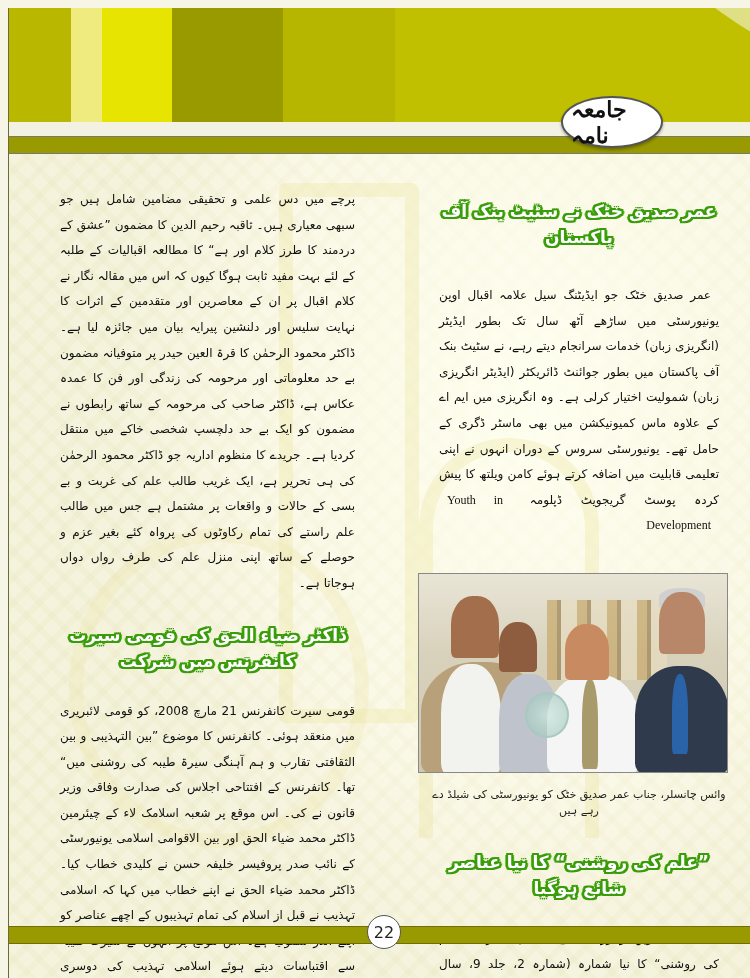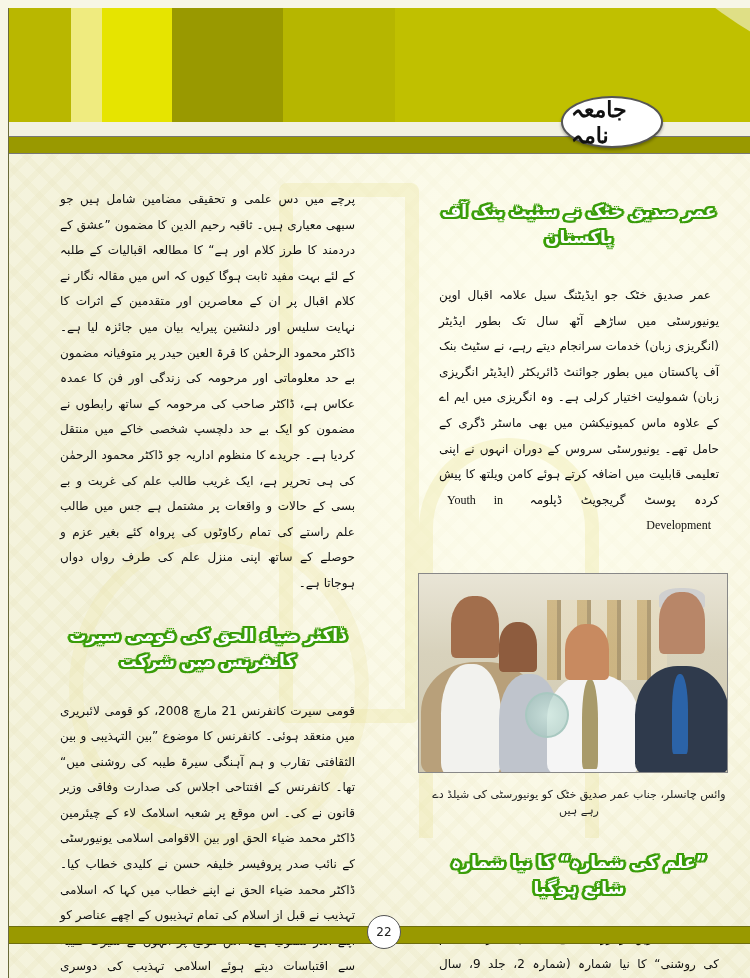--- a/index.html
+++ b/index.html
@@ -96,21 +96,21 @@
   .caption { text-align: center; font-size: 11px; line-height: 16px; color: #222; margin-bottom: 14px; }
 
   .english { direction: ltr; unicode-bidi: embed; font-family: Liberation Serif, serif; }
 
   
   .footer-band { position: absolute; left: 0; top: 918px; width: 750px; height: 16px; background: #999900; border-top: 1px solid #6e6e10; border-bottom: 1px solid #6e6e10; }
   .page-num {
     position: absolute; left: 358px; top: 907px; width: 34px; height: 34px;
     background: #fff; border: 1px solid #555; border-radius: 50%;
     display: flex; align-items: center; justify-content: center;
-    font-family: "DejaVu Sans", sans-serif; font-size: 12px; color: #222;
+    font-family: "DejaVu Sans", sans-serif; font-size: 16px; color: #222;
   }
 </style>
 </head>
 <body>
 
 <div class="page">
   <div class="wm wm1"></div>
   <div class="wm wm2"></div>
   <div class="wm wm3"></div>
 
@@ -145,21 +145,21 @@
       <div class="p p3-body"></div>
       <div class="p p3-tie"></div>
       <div class="p p3-head"></div>
       <div class="p p4-body"></div>
       <div class="p p4-tie"></div>
       <div class="p p4-hair"></div>
       <div class="p p4-head"></div>
       <div class="plaque"></div>
     </div>
     <div class="caption">وائس چانسلر، جناب عمر صدیق خٹک کو یونیورسٹی کی شیلڈ دے رہے ہیں</div>
-    <div class="heading">”علم کی شمارہ“ کا نیا شمارہ شائع ہوگیا</div>
+    <div class="heading">”علم کی روشنی“ کا نیا عناصر شائع ہوگیا</div>
     <p class="para">علامہ اقبال اوپن یونیورسٹی کے ششماہی جریدے ”علم کی روشنی“ کا نیا شمارہ (شمارہ 2، جلد 9، سال 2007) شائع ہوگیا ہے۔ یہ ایک علمی و تحقیقی پرچہ ہے جس کے سرپرست اعلیٰ وائس چانسلر، پروفیسر ڈاکٹر محمود الحسن بٹ ہیں، مدیر ڈاکٹر محمود الرحمٰن جبکہ شریک مدیر مسعودہ چوہدری ہیں۔ یہ مجلّہ یونیورسٹی کے شعبہ تحقیق و جائزہ کے زیر اہتمام شائع ہوتا ہے۔</p>
   </div>
 
   <div class="col col-left">
     <p class="para">پرچے میں دس علمی و تحقیقی مضامین شامل ہیں جو سبھی معیاری ہیں۔ ثاقبہ رحیم الدین کا مضمون ”عشق کے دردمند کا طرز کلام اور ہے“ کا مطالعہ اقبالیات کے طلبہ کے لئے بہت مفید ثابت ہوگا کیوں کہ اس میں مقالہ نگار نے کلام اقبال پر ان کے معاصرین اور متقدمین کے اثرات کا نہایت سلیس اور دلنشین پیرایہ بیان میں جائزہ لیا ہے۔ ڈاکٹر محمود الرحمٰن کا قرۃ العین حیدر پر متوفیانہ مضمون بے حد معلوماتی اور مرحومہ کی زندگی اور فن کا عمدہ عکاس ہے، ڈاکٹر صاحب کی مرحومہ کے ساتھ رابطوں نے مضمون کو ایک بے حد دلچسپ شخصی خاکے میں منتقل کردیا ہے۔ جریدے کا منظوم اداریہ جو ڈاکٹر محمود الرحمٰن کی ہی تحریر ہے، ایک غریب طالب علم کی غربت و بے بسی کے حالات و واقعات پر مشتمل ہے جس میں طالب علم راستے کی تمام رکاوٹوں کی پرواہ کئے بغیر عزم و حوصلے کے ساتھ اپنی منزل علم کی طرف رواں دواں ہوجاتا ہے۔</p>
     <div class="heading" style="margin-top:1px;">ڈاکٹر ضیاء الحق کی قومی سیرت کانفرنس میں شرکت</div>
     <p class="para">قومی سیرت کانفرنس 21 مارچ 2008، کو قومی لائبریری میں منعقد ہوئی۔ کانفرنس کا موضوع ”بین التہذیبی و بین الثقافتی تقارب و ہم آہنگی سیرۃ طیبہ کی روشنی میں“ تھا۔ کانفرنس کے افتتاحی اجلاس کی صدارت وفاقی وزیر قانون نے کی۔ اس موقع پر شعبہ اسلامک لاء کے چیئرمین ڈاکٹر محمد ضیاء الحق اور بین الاقوامی اسلامی یونیورسٹی کے نائب صدر پروفیسر خلیفہ حسن نے کلیدی خطاب کیا۔ ڈاکٹر محمد ضیاء الحق نے اپنے خطاب میں کہا کہ اسلامی تہذیب نے قبل از اسلام کی تمام تہذیبوں کے اچھے عناصر کو اپنے اندر سمولیا ہے۔ اس موقع پر انہوں نے سیرت طیبہ سے اقتباسات دیتے ہوئے اسلامی تہذیب کی دوسری تہذیبوں کے ساتھ ثقافتی ہم آہنگی کی خصوصیات کی وضاحت بھی کی۔ انہوں نے کہا کہ رسول اللہ ﷺ نے میثاق مدینہ میں جس طرح مختلف تہذیبی عناصر کو ایک وحدت میں جمع کیا جو اسلامی تہذیب کی ہم آہنگی کی اہم مثال ہے۔ فتح مکہ کے موقع پر رسول اللہ ﷺ کا اہل مکہ سے سلوک اور صدر الاسلام میں دوسرے فاتحین کا رویہ بھی اسلامی تہذیب کی دوسری تہذیبوں کے ساتھ ہم آہنگی کی خصوصیت کو ظاہر کرتا ہے۔ انہوں نے اپنے مقالہ میں کہا کہ مسلمانوں نے اپنے دور کی تمام تہذیبوں سے اسلامی تہذیب کے لیے مواد لیا اور اس مواد کا اسلامی اصول ”جو اچھا ہے اسے لے لو اور جو درست نہیں اسے چھوڑ دو“ کی بنیاد پر تجزیہ کیا اور دوسری تہذیبوں کے اچھے عناصر کو اسلامی تہذیب کا حصہ بنادیا۔ آج بھی مسلمانوں کو دوسری تہذیبوں کے ساتھ یہی رویہ</p>
   </div>
 
   <div class="footer-band"></div>

